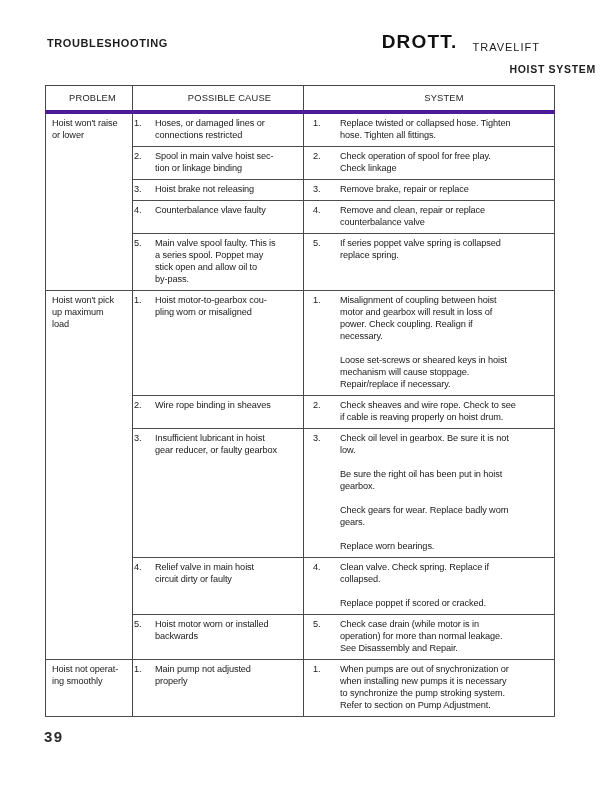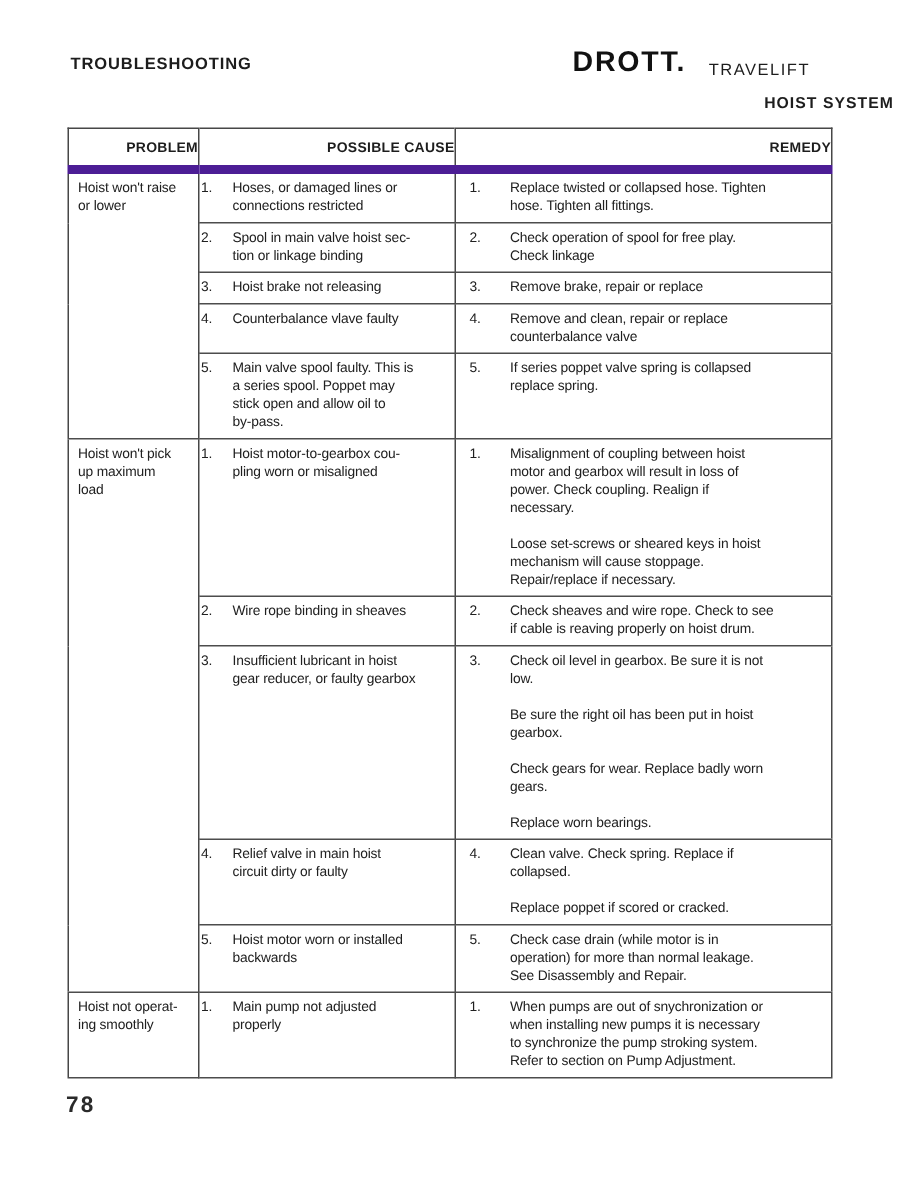--- a/index.html
+++ b/index.html
@@ -37,23 +37,23 @@
     position:absolute;left:45px;top:85px;
     width:509px;
     border-collapse:collapse;table-layout:fixed;
     border:1px solid #474747;
   }
   col.c-problem{width:87px;}
   col.c-cause{width:171px;}
   col.c-remedy{width:251px;}
   .tbl th{
     height:24px;
-    font-size:9.3px;font-weight:bold;letter-spacing:0.2px;
-    text-align:right;vertical-align:middle;
-    border-bottom:6px solid #4c1d95;
+    font-size:9.3px;font-weight:normal;letter-spacing:0.2px;
+    text-align:center;vertical-align:middle;
+    border-bottom:4px solid #4c1d95;
     color:#1d1d1d;
     padding:0;
   }
   th.h-problem{padding-left:7px;border-right:1px solid #474747;}
   th.h-cause{padding-left:23px;border-right:1px solid #474747;}
   th.h-remedy{padding-left:30px;}
   .tbl td{
     vertical-align:top;
     padding:3px 0 5px 0;
     font-size:9.2px;line-height:12px;letter-spacing:-0.1px;
@@ -95,21 +95,21 @@
   <table class="tbl">
     <colgroup>
       <col class="c-problem">
       <col class="c-cause">
       <col class="c-remedy">
     </colgroup>
     <thead>
       <tr>
         <th class="h-problem">PROBLEM</th>
         <th class="h-cause">POSSIBLE CAUSE</th>
-        <th class="h-remedy">REMEDY</th>
+        <th class="h-remedy">SYSTEM</th>
       </tr>
     </thead>
     <tbody>
         <tr>
           <td class="col-problem" rowspan="5">Hoist won't raise<br>or lower</td>
           <td class="col-cause">
             <div class="item">
               <span class="num">1.</span>
               <div class="txt">Hoses, or damaged lines or<br>connections restricted</div>
             </div>
@@ -286,15 +286,15 @@
               <span class="num">1.</span>
               <div class="txt">
                 <p>When pumps are out of snychronization or<br>when installing new pumps it is necessary<br>to synchronize the pump stroking system.<br>Refer to section on Pump Adjustment.</p>
               </div>
             </div>
           </td>
         </tr>
       </tbody>
   </table>
 
-  <div class="page-num">78</div>
+  <div class="page-num">39</div>
 
 </div>
 
 </body></html>

